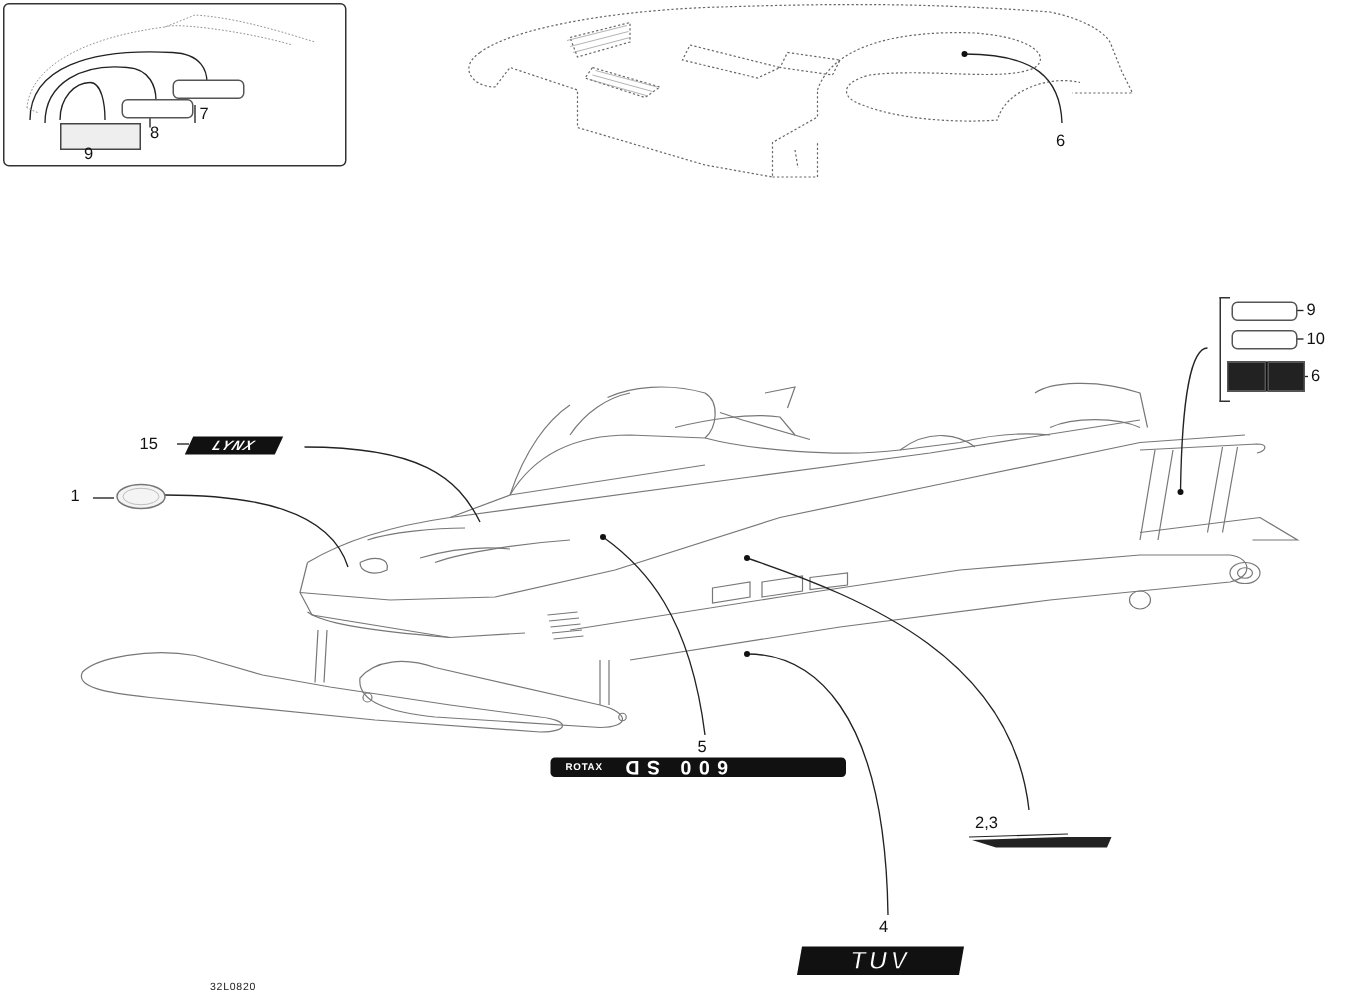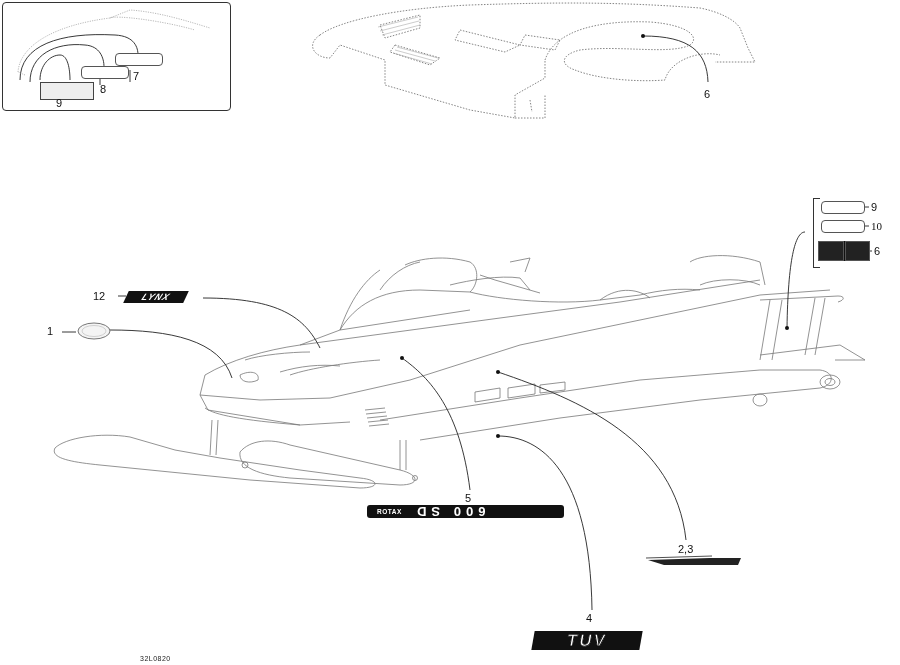--- a/index.html
+++ b/index.html
@@ -169,22 +169,22 @@
   </div>
   <div class="decal-tuv">
     <span>TUV</span>
   </div>
 
   <div class="callout" style="left:133px;top:71px;">7</div>
   <div class="callout" style="left:100px;top:84px;">8</div>
   <div class="callout" style="left:56px;top:98px;">9</div>
   <div class="callout" style="left:704px;top:89px;">6</div>
   <div class="callout" style="left:871px;top:202px;">9</div>
-  <div class="callout" style="left:871px;top:221px;font-family:Liberation Serif, serif;">10</div>
+  <div class="callout" style="left:871px;top:221px;">10</div>
   <div class="callout" style="left:874px;top:246px;">6</div>
-  <div class="callout" style="left:93px;top:291px;">12</div>
+  <div class="callout" style="left:93px;top:291px;">15</div>
   <div class="callout" style="left:47px;top:326px;">1</div>
   <div class="callout" style="left:465px;top:493px;">5</div>
-  <div class="callout" style="left:678px;top:544px;">2,3</div>
+  <div class="callout" style="left:650px;top:544px;">2,3</div>
   <div class="callout" style="left:586px;top:613px;">4</div>
 
   <div class="ref" style="left:140px;top:655px;">32L0820</div>
 </div>
 
 </body></html>

